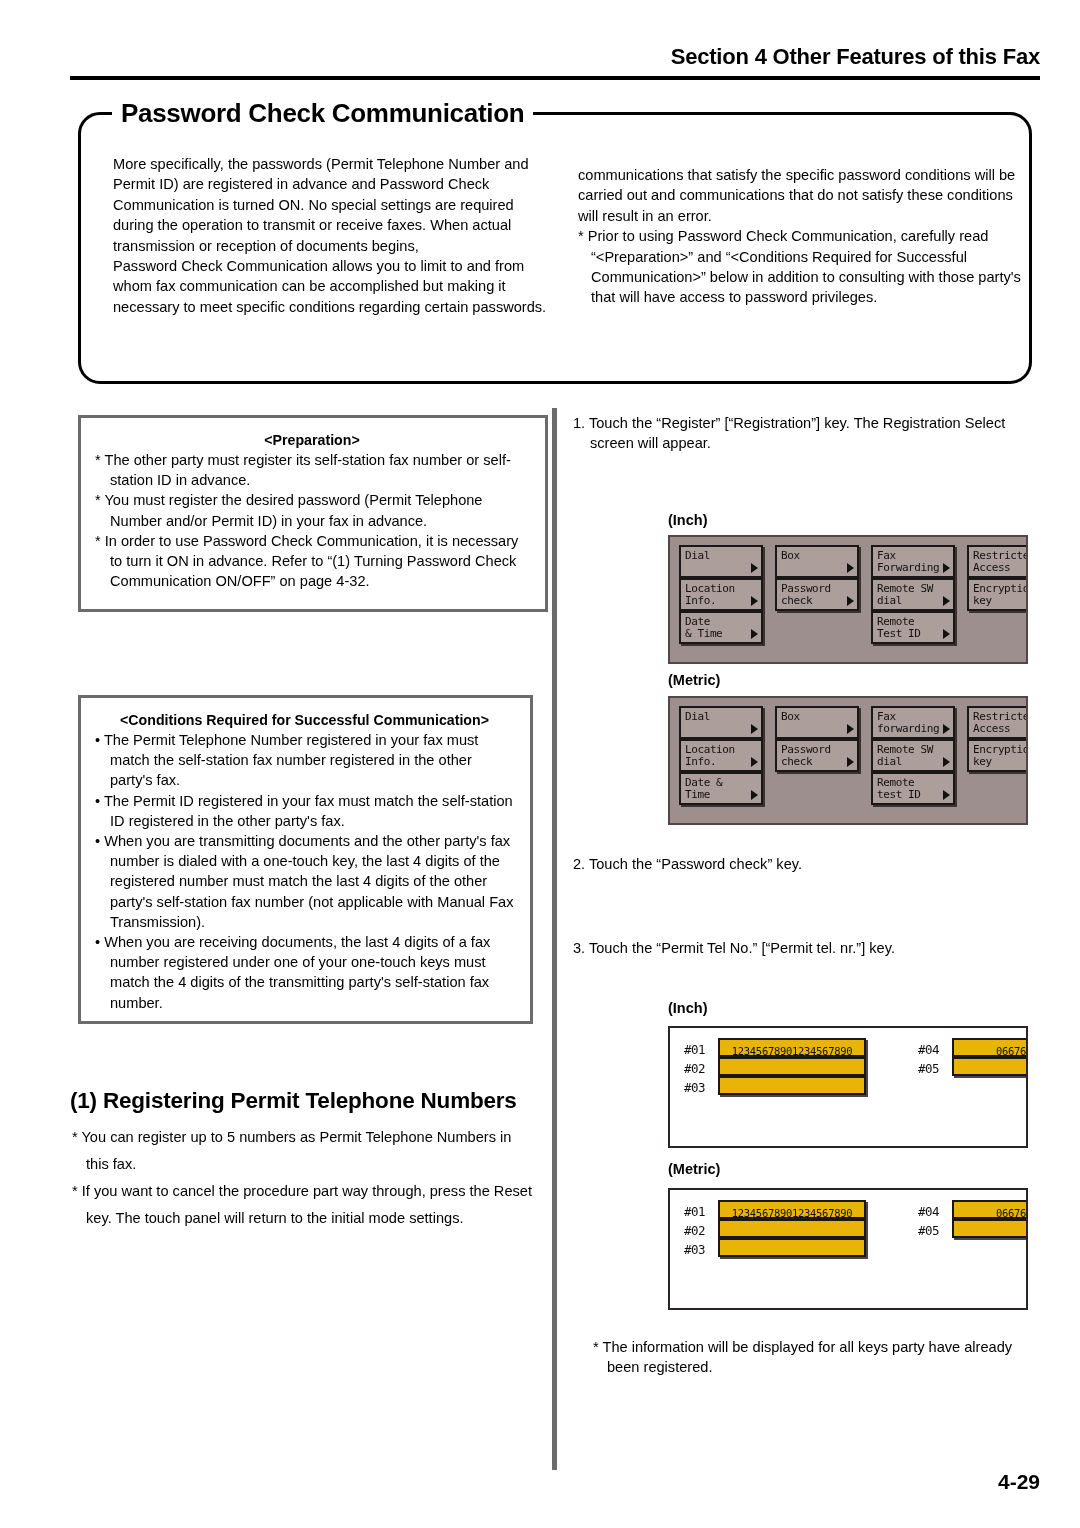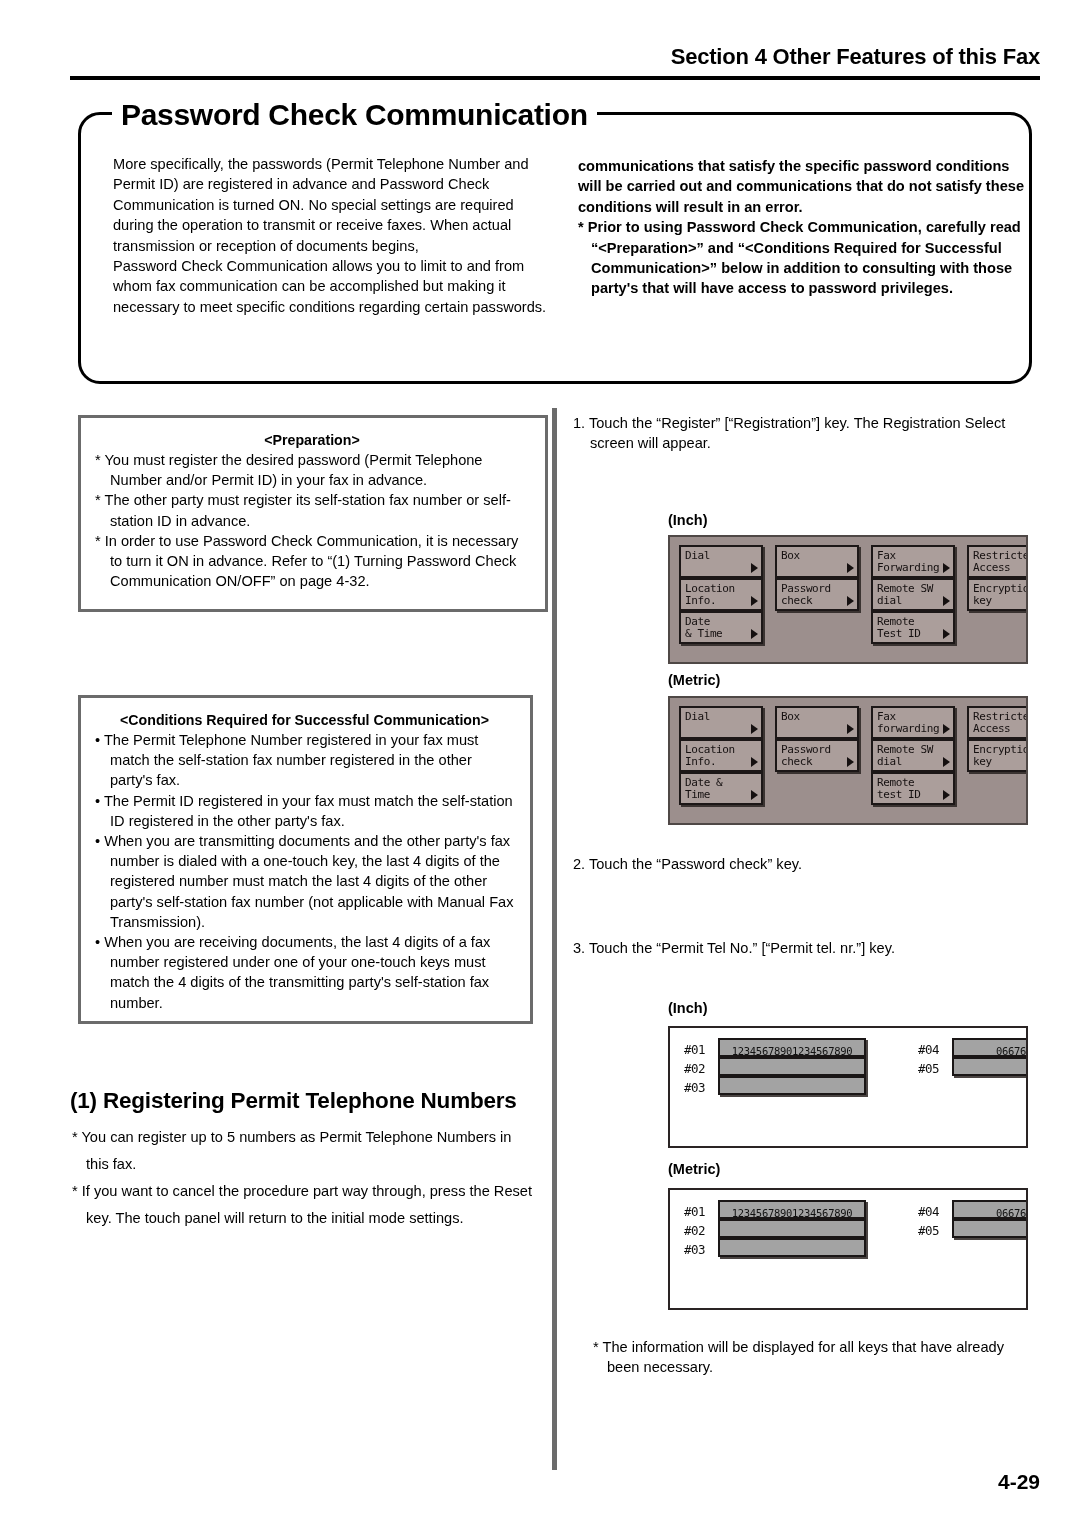--- a/index.html
+++ b/index.html
@@ -44,35 +44,35 @@
     width: 954px;
     height: 272px;
     border: 3px solid #000;
     border-radius: 22px;
     box-sizing: border-box;
   }
   .page-title {
     position: absolute;
     left: 112px;
     top: 98px;
-    font-size: 30px;
+    font-size: 26px;
     font-weight: bold;
     letter-spacing: -0.3px;
     background: #fff;
     padding: 0 9px;
     white-space: nowrap;
   }
 
   .intro-col {
     position: absolute;
     font-size: 14.6px;
     line-height: 20.4px;
   }
   .intro-col.left  { left: 113px; top: 154px; width: 440px; }
-  .intro-col.right { left: 578px; top: 156px; width: 450px; font-weight: bold; }
+  .intro-col.right { left: 578px; top: 165px; width: 450px; }
   .intro-col p { margin: 0; }
   .hang {
     padding-left: 13px;
     text-indent: -13px;
   }
 
   
   .col-divider {
     position: absolute;
     left: 552px;
@@ -245,21 +245,21 @@
     color: #111;
     width: 34px;
     letter-spacing: -0.5px;
   }
   .permit-field {
     width: 148px;
     height: 19px;
     border: 2px solid #1a1616;
     box-sizing: border-box;
     box-shadow: 2px 2px 0 #4a4442;
-    background: #a3a3a3;
+    background: #eab308;
     font-size: 10.5px;
     line-height: 22px;
     text-align: center;
     letter-spacing: -0.3px;
     color: #111;
     overflow: hidden;
     white-space: nowrap;
   }
 
   
@@ -289,22 +289,22 @@
 <div class="intro-col right">
   <p>communications that satisfy the specific password conditions will be carried out and communications that do not satisfy these conditions will result in an error.</p>
   <p class="hang">* Prior to using Password Check Communication, carefully read “&lt;Preparation&gt;” and “&lt;Conditions Required for Successful Communication&gt;” below in addition to consulting with those party's that will have access to password privileges.</p>
 </div>
 
 <div class="col-divider"></div>
 
 <div class="note-box" id="prep-box">
   <p class="bx-title">&lt;Preparation&gt;</p>
   <ul>
+    <li>* The other party must register its self-station fax number or self-station ID in advance.</li>
     <li>* You must register the desired password (Permit Telephone Number and/or Permit ID) in your fax in advance.</li>
-    <li>* The other party must register its self-station fax number or self-station ID in advance.</li>
     <li>* In order to use Password Check Communication, it is necessary to turn it ON in advance. Refer to “(1) Turning Password Check Communication ON/OFF” on page 4-32.</li>
   </ul>
 </div>
 
 <div class="note-box" id="cond-box">
   <p class="bx-title">&lt;Conditions Required for Successful Communication&gt;</p>
   <ul>
     <li>• The Permit Telephone Number registered in your fax must match the self-station fax number registered in the other party's fax.</li>
     <li>• The Permit ID registered in your fax must match the self-station ID registered in the other party's fax.</li>
     <li>• When you are transmitting documents and the other party's fax number is dialed with a one-touch key, the last 4 digits of the registered number must match the last 4 digits of the other party's self-station fax number (not applicable with Manual Fax Transmission).</li>
@@ -321,21 +321,21 @@
 <div class="step" id="step1">
   <p>1. Touch the “Register” [“Registration”] key. The Registration Select screen will appear.</p>
 </div>
 <div class="step" id="step2">
   <p>2. Touch the “Password check” key.</p>
 </div>
 <div class="step" id="step3">
   <p>3. Touch the “Permit Tel No.” [“Permit tel. nr.”] key.</p>
 </div>
 <div class="step" id="step4">
-  <p class="sub">* The information will be displayed for all keys that have already been necessary.</p>
+  <p class="sub">* The information will be displayed for all keys party have already been registered.</p>
 </div>
 
 <div class="unit-label" id="lbl-inch-1">(Inch)</div>
 <div class="unit-label" id="lbl-metric-1">(Metric)</div>
 <div class="unit-label" id="lbl-inch-2">(Inch)</div>
 <div class="unit-label" id="lbl-metric-2">(Metric)</div>
 
 <div class="lcd" id="lcd-inch">
   <div class="lcd-grid">
       <div class="lcd-row">

